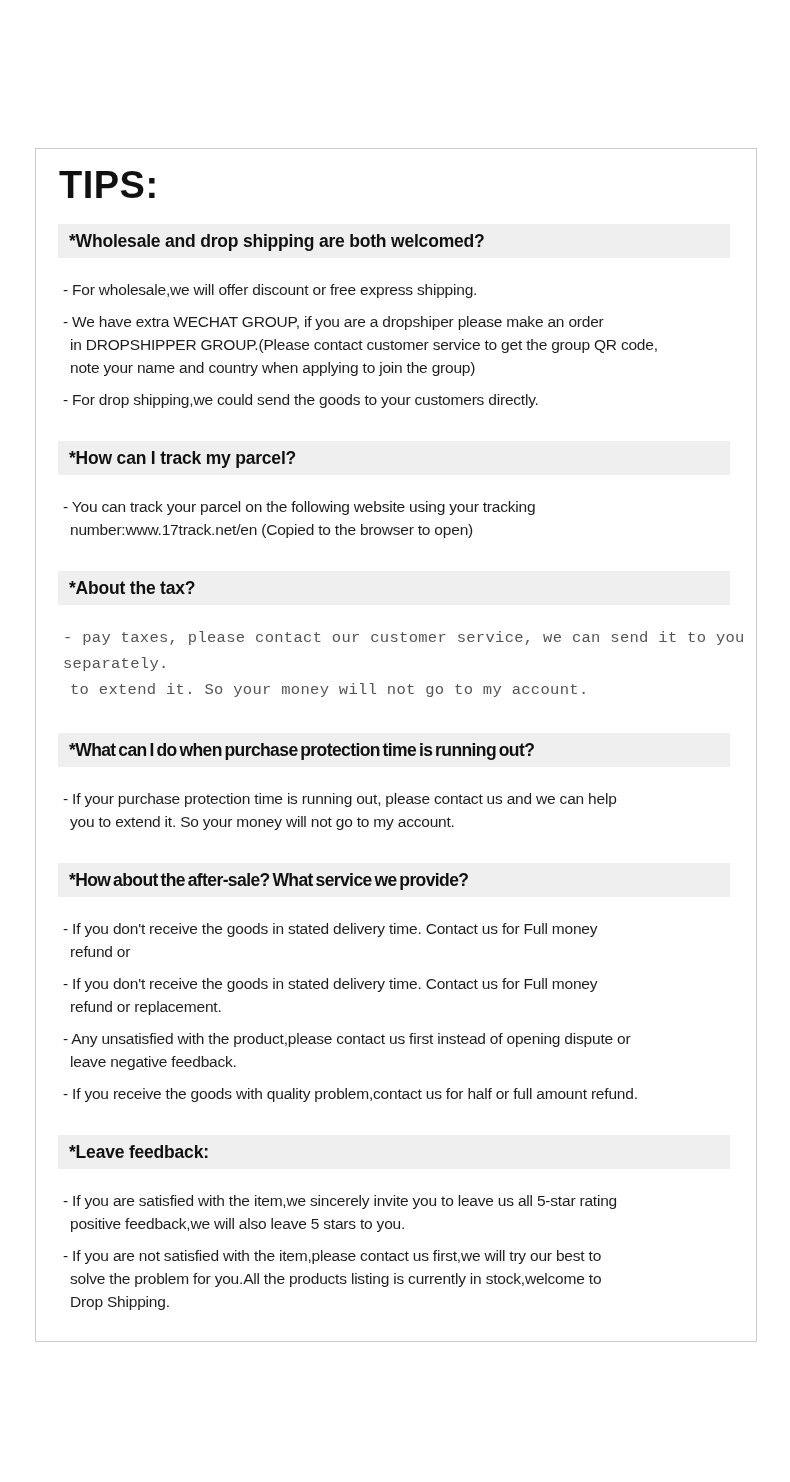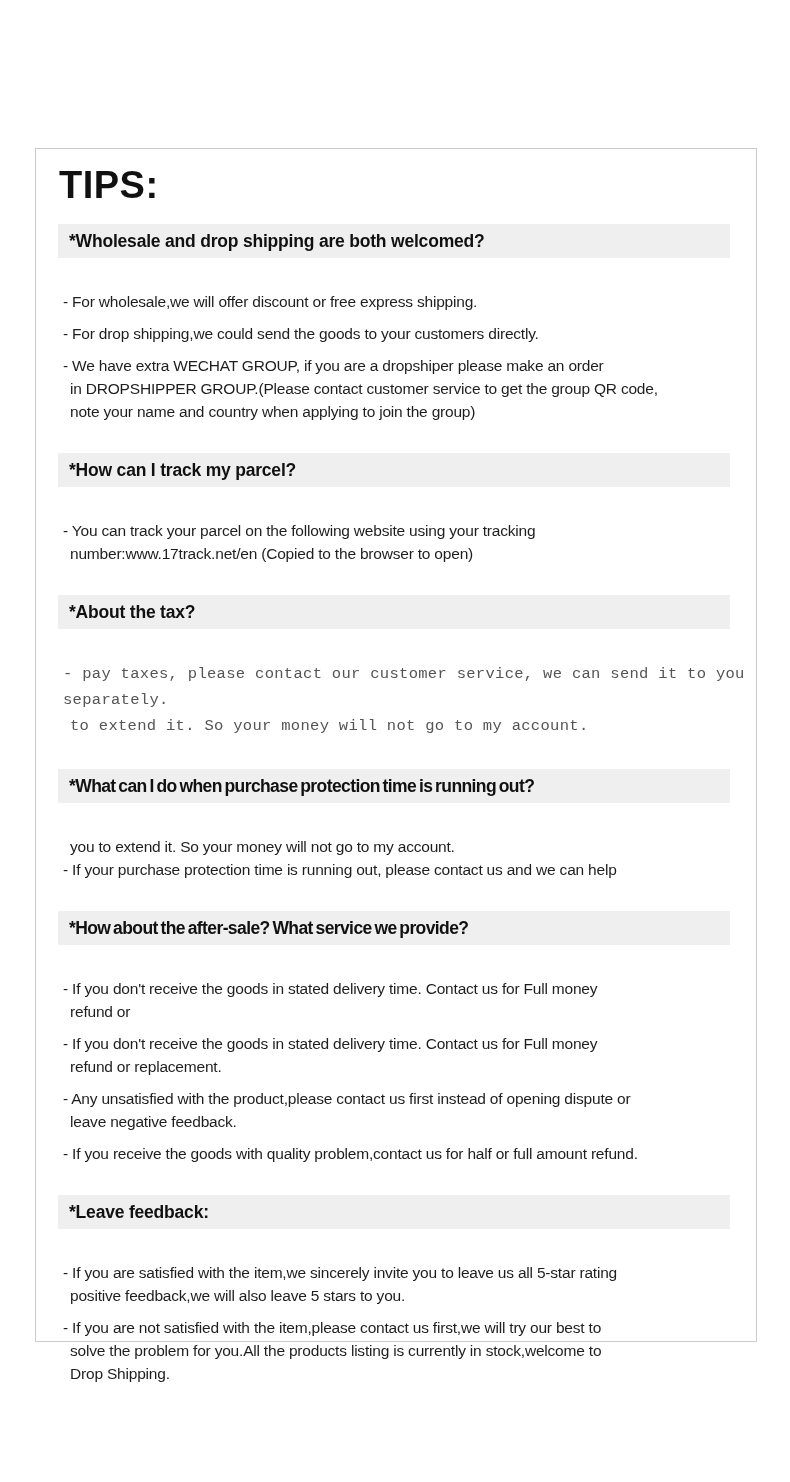--- a/index.html
+++ b/index.html
@@ -47,21 +47,21 @@
     font-size: 17.5px;
     font-weight: 700;
     letter-spacing: -0.2px;
     padding-left: 11px;
   }
   .tip-section:first-child .section-header { margin-top: 16px; }
   .tip-section .section-header.tight {
     letter-spacing: -0.6px;
     word-spacing: -1.5px;
   }
-  .bullets { margin: 32px 0 0 27px; }
+  .bullets { margin: 20px 0 0 27px; }
   .bullet { margin-bottom: 9px; }
   .bullet .line {
     font-size: 15.5px;
     line-height: 23px;
     letter-spacing: -0.2px;
     color: var(--body-text);
   }
   .bullet .line.cont { padding-left: 7px; }
   .bullet.rounded .line {
     font-family: Liberation Mono, monospace;
@@ -78,26 +78,26 @@
   <div class="tips-box">
     <h1 class="title">TIPS:</h1>
     <div id="sections">
   <section class="tip-section">
     <div class="section-header">*Wholesale and drop shipping are both welcomed?</div>
     <div class="bullets">
             <div class="bullet">
               <div class="line">- For wholesale,we will offer discount or free express shipping.</div>
             </div>
             <div class="bullet">
-              <div class="line">- For drop shipping,we could send the goods to your customers directly.</div>
-            </div>
-            <div class="bullet">
               <div class="line">- We have extra WECHAT GROUP, if you are a dropshiper please make an order</div>
               <div class="line cont">in DROPSHIPPER GROUP.(Please contact customer service to get the group QR code,</div>
               <div class="line cont">note your name and country when applying to join the group)</div>
+            </div>
+            <div class="bullet">
+              <div class="line">- For drop shipping,we could send the goods to your customers directly.</div>
             </div>
           </div>
   </section>
 
   <section class="tip-section">
     <div class="section-header">*How can I track my parcel?</div>
     <div class="bullets">
             <div class="bullet">
               <div class="line">- You can track your parcel on the following website using your tracking</div>
               <div class="line cont">number:www.17track.net/en (Copied to the browser to open)</div>
@@ -112,22 +112,22 @@
               <div class="line">- pay taxes, please contact our customer service, we can send it to you separately.</div>
               <div class="line cont">to extend it. So your money will not go to my account.</div>
             </div>
           </div>
   </section>
 
   <section class="tip-section">
     <div class="section-header tight">*What can I do when purchase protection time is running out?</div>
     <div class="bullets">
             <div class="bullet">
+              <div class="line">- If your purchase protection time is running out, please contact us and we can help</div>
               <div class="line cont">you to extend it. So your money will not go to my account.</div>
-              <div class="line">- If your purchase protection time is running out, please contact us and we can help</div>
             </div>
           </div>
   </section>
 
   <section class="tip-section">
     <div class="section-header tight">*How about the after-sale? What service we provide?</div>
     <div class="bullets">
             <div class="bullet">
               <div class="line">- If you don't receive the goods in stated delivery time. Contact us for Full money</div>
               <div class="line cont">refund or</div>

